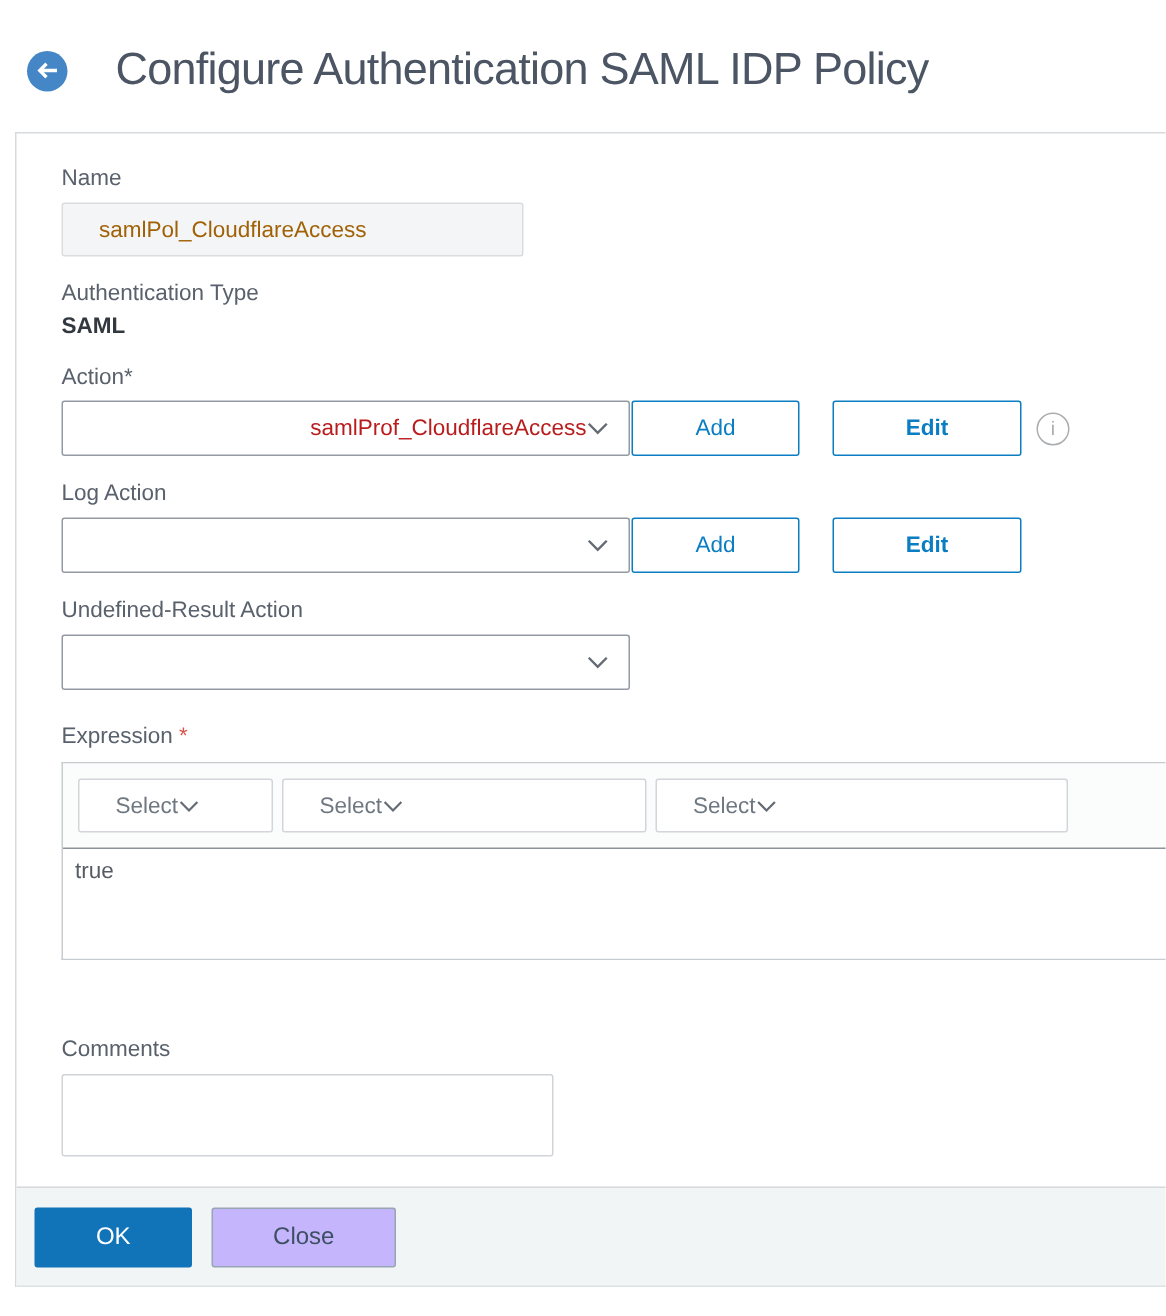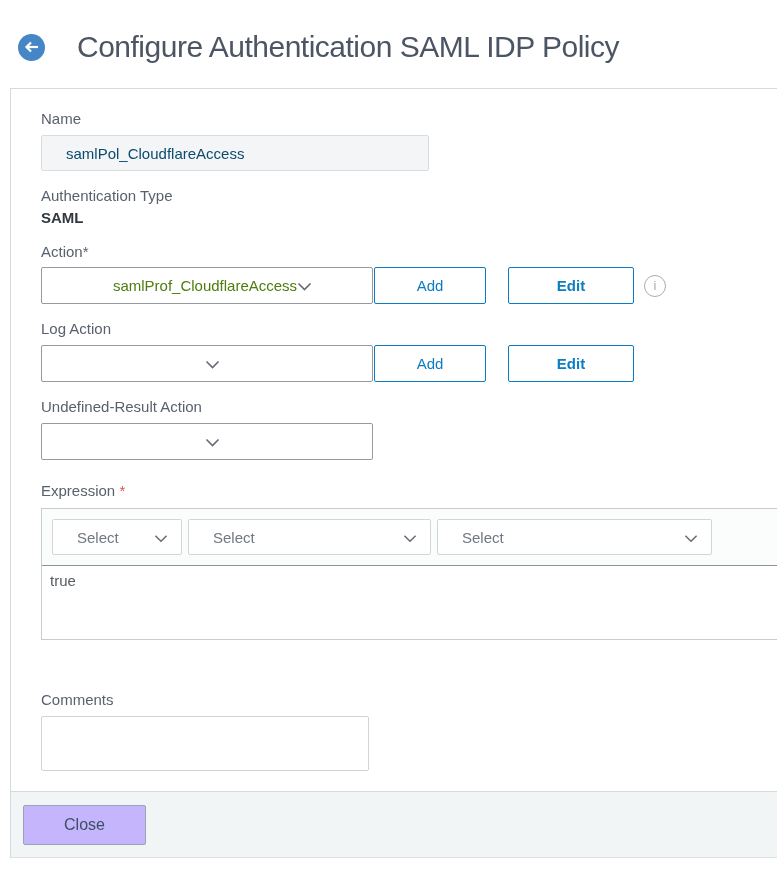--- a/index.html
+++ b/index.html
@@ -48,51 +48,51 @@
 
   .field-label {
     font-size: 15px;
     color: #59616c;
     margin: 0 0 8px 0;
     line-height: 17px;
   }
   .required-mark { color: #d9534f; }
 
   .text-input {
-    width: 388px; height: 36px;
+    width: 308px; height: 36px;
     background: #f4f5f6;
     border: 1px solid #d9dde0;
     border-radius: 2px;
-    color: #0c4a6e;
+    color: #a16207;
     font-size: 15px;
     font-family: "Liberation Sans", sans-serif;
     padding: 0 6px 0 24px;
   }
   .static-value {
     font-size: 15px;
     font-weight: bold;
     color: #32383f;
     margin: 0 0 16px 0;
     line-height: 18px;
   }
   .mt16 { margin-top: 16px; }
   .mt22 { margin-top: 22px; }
   .mt51 { margin-top: 51px; }
 
   .field-row { display: flex; align-items: center; }
 
   .combo {
-    width: 332px; height: 37px;
+    width: 379px; height: 37px;
     background: #ffffff;
     border: 1px solid #939aa2;
     border-radius: 2px;
-    display: flex; align-items: center; justify-content: center;
+    display: flex; align-items: center; justify-content: flex-end;
     padding: 0 13px 0 24px;
     font-size: 15px;
-    color: #4d7c0f;
+    color: #b91c1c;
     cursor: pointer;
   }
   .chevron { flex: 0 0 auto; display: block; }
 
   .btn-outline {
     height: 37px;
     background: #ffffff;
     border: 1px solid #0b7dc2;
     border-radius: 2px;
     color: #0b7dc2;
@@ -127,21 +127,21 @@
     padding: 10px;
     display: flex;
     gap: 6px;
     border-bottom: 1px solid #8d939a;
   }
   .expr-select {
     height: 36px;
     background: #ffffff;
     border: 1px solid #d2d6da;
     border-radius: 2px;
-    display: flex; align-items: center; justify-content: space-between;
+    display: flex; align-items: center; 
     padding: 0 13px 0 24px;
     font-size: 15px;
     color: #6f7780;
     cursor: pointer;
   }
   .expr-select.w1 { width: 130px; }
   .expr-select.w2 { width: 243px; }
   .expr-select.w3 { width: 275px; }
 
   .expr-code {
@@ -307,15 +307,16 @@
       </div>
       <textarea class="expr-code" spellcheck="false" style="">true</textarea>
     </div>
 
     
     <div class="field-label mt51">Comments</div>
     <textarea class="comments-input" spellcheck="false" value="" style=""></textarea>
   </div>
 
   <div class="footer">
+    <button class="btn-primary">OK</button>
     <button class="btn-secondary">Close</button>
   </div>
 </div>
 
 </body></html>

